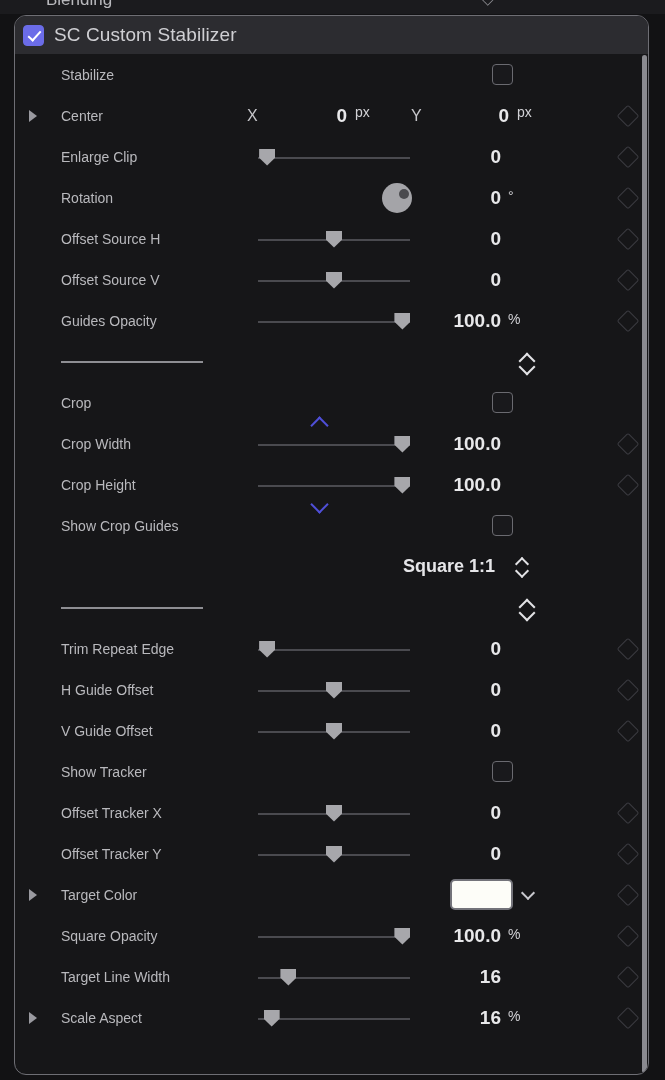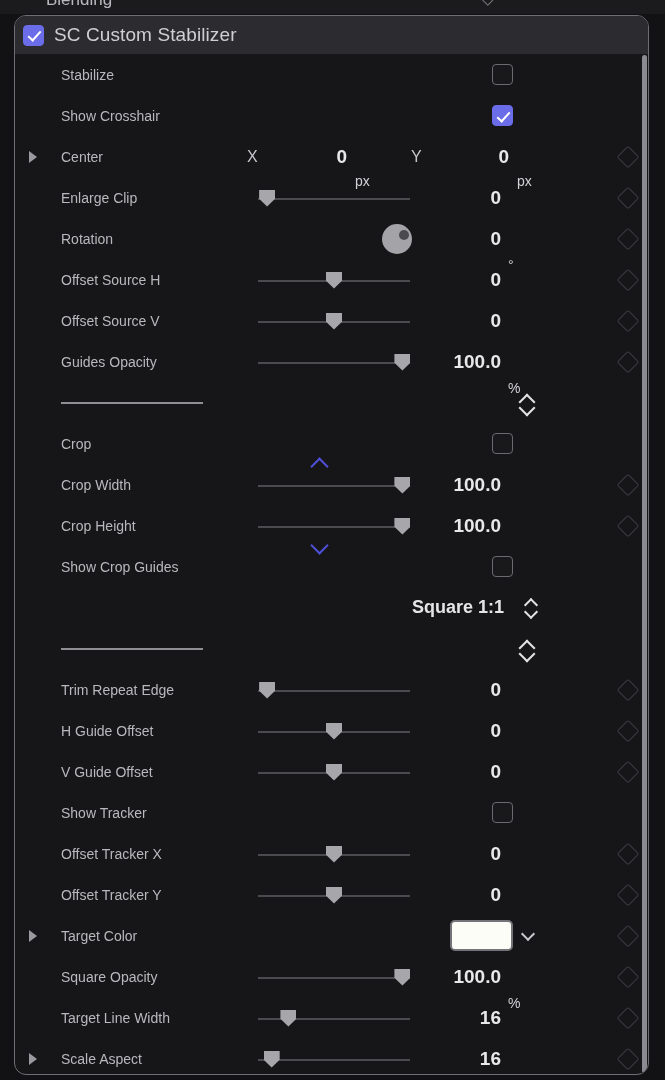--- a/index.html
+++ b/index.html
@@ -170,21 +170,20 @@
     font-weight: bold;
     color: #e8e8ea;
     text-align: right;
     white-space: nowrap;
   }
   .unit {
     position: absolute;
     font-size: 14px;
     color: #d2d2d6;
     white-space: nowrap;
-    margin-top: 28px;
   }
   .axis {
     position: absolute;
     font-size: 16px;
     color: #c6c6ca;
   }
 
   
   .v-main  { left: 411px; width: 75px; }
   .u-main  { left: 493px; }
@@ -222,21 +221,21 @@
     width: 10px; height: 10px;
     border: solid #e3e3e6;
     border-width: 0 2px 2px 0;
   }
   .chev.up   { top: 5px;  transform: rotate(-135deg); }
   .chev.down { top: 11px; transform: rotate(45deg); }
 
   
   .dropdown {
     position: absolute;
-    left: 397px;
+    left: 388px;
     display: flex;
     align-items: center;
     gap: 21px;
   }
   .dropdown .dd-text {
     font-size: 18px;
     font-weight: bold;
     color: #e5e5e8;
     white-space: nowrap;
   }
@@ -331,24 +330,20 @@
 
     <div class="panel-header">
       <div class="cb on"></div>
       <span class="title">SC Custom Stabilizer</span>
     </div>
 
     <div class="rows" id="rows">
         <div class="row">
           <span class="label">Stabilize</span>
           <div class="cb row-cb off"></div>
-        </div>
-        <div class="row">
-          <span class="label">Show Crosshair</span>
-          <div class="cb row-cb on"></div>
         </div>
         <div class="row">
           <div class="disclosure"></div>
           <span class="label">Center</span>
           <span class="axis" style="left: 232px;">X</span>
           <span class="value" style="left: 286px; width: 46px;">0</span>
           <span class="unit" style="left: 340px; top: 9px;">px</span>
           <span class="axis" style="left: 396px;">Y</span>
           <span class="value" style="left: 448px; width: 46px;">0</span>
           <span class="unit" style="left: 502px; top: 9px;">px</span>

